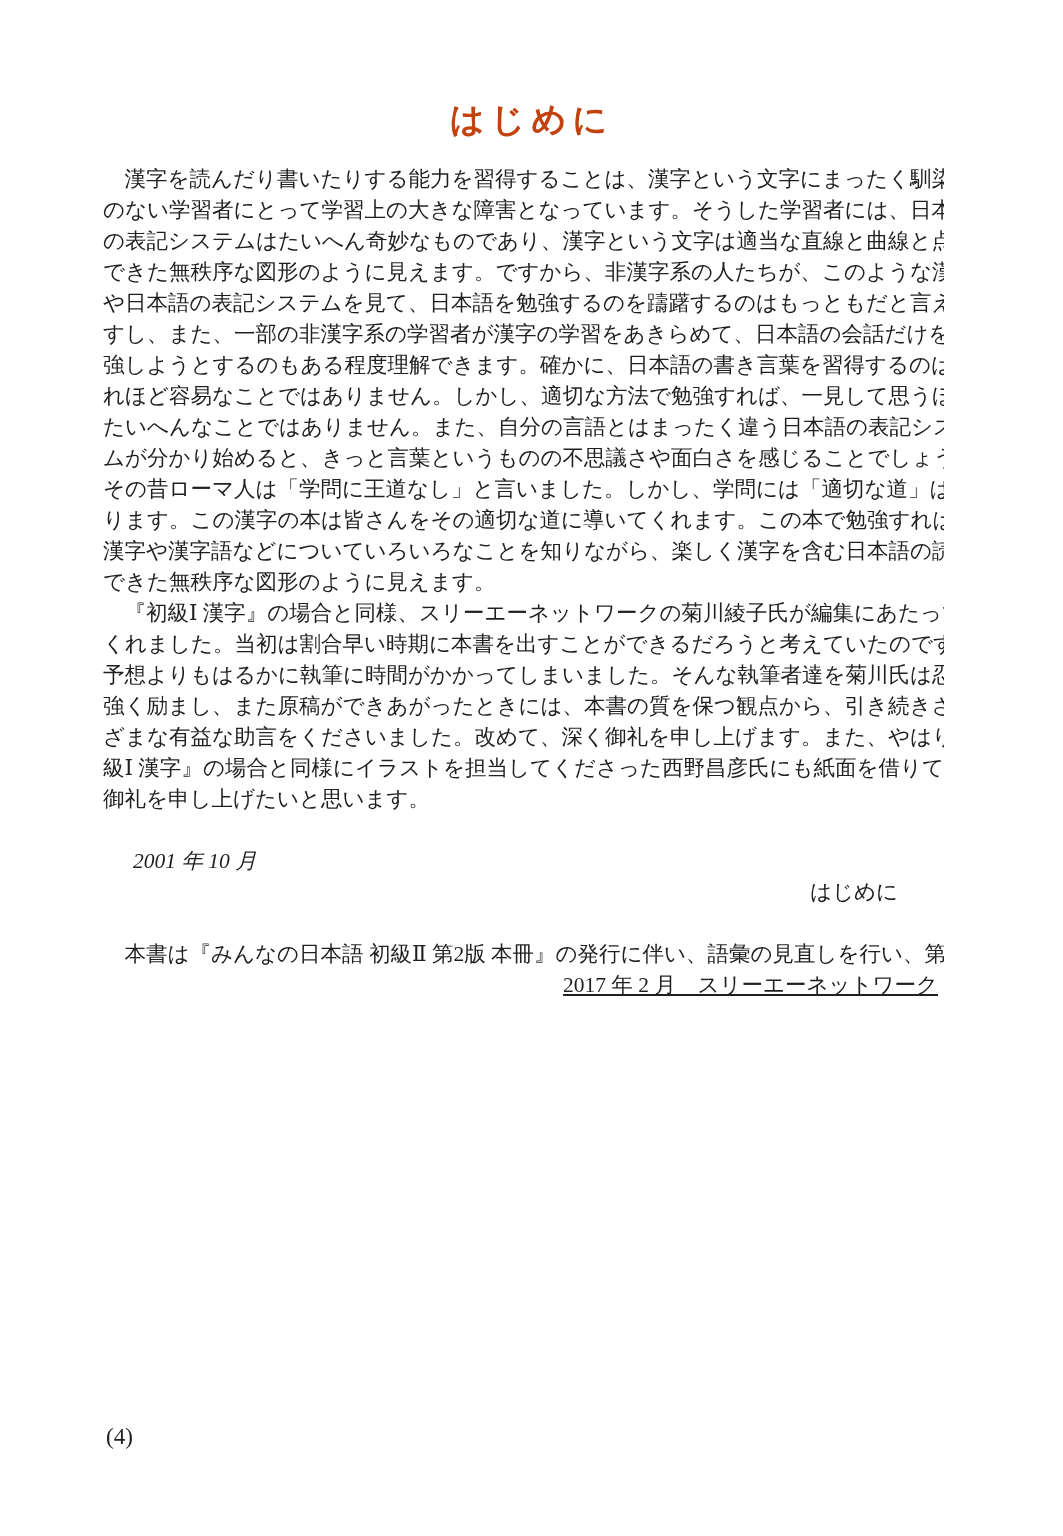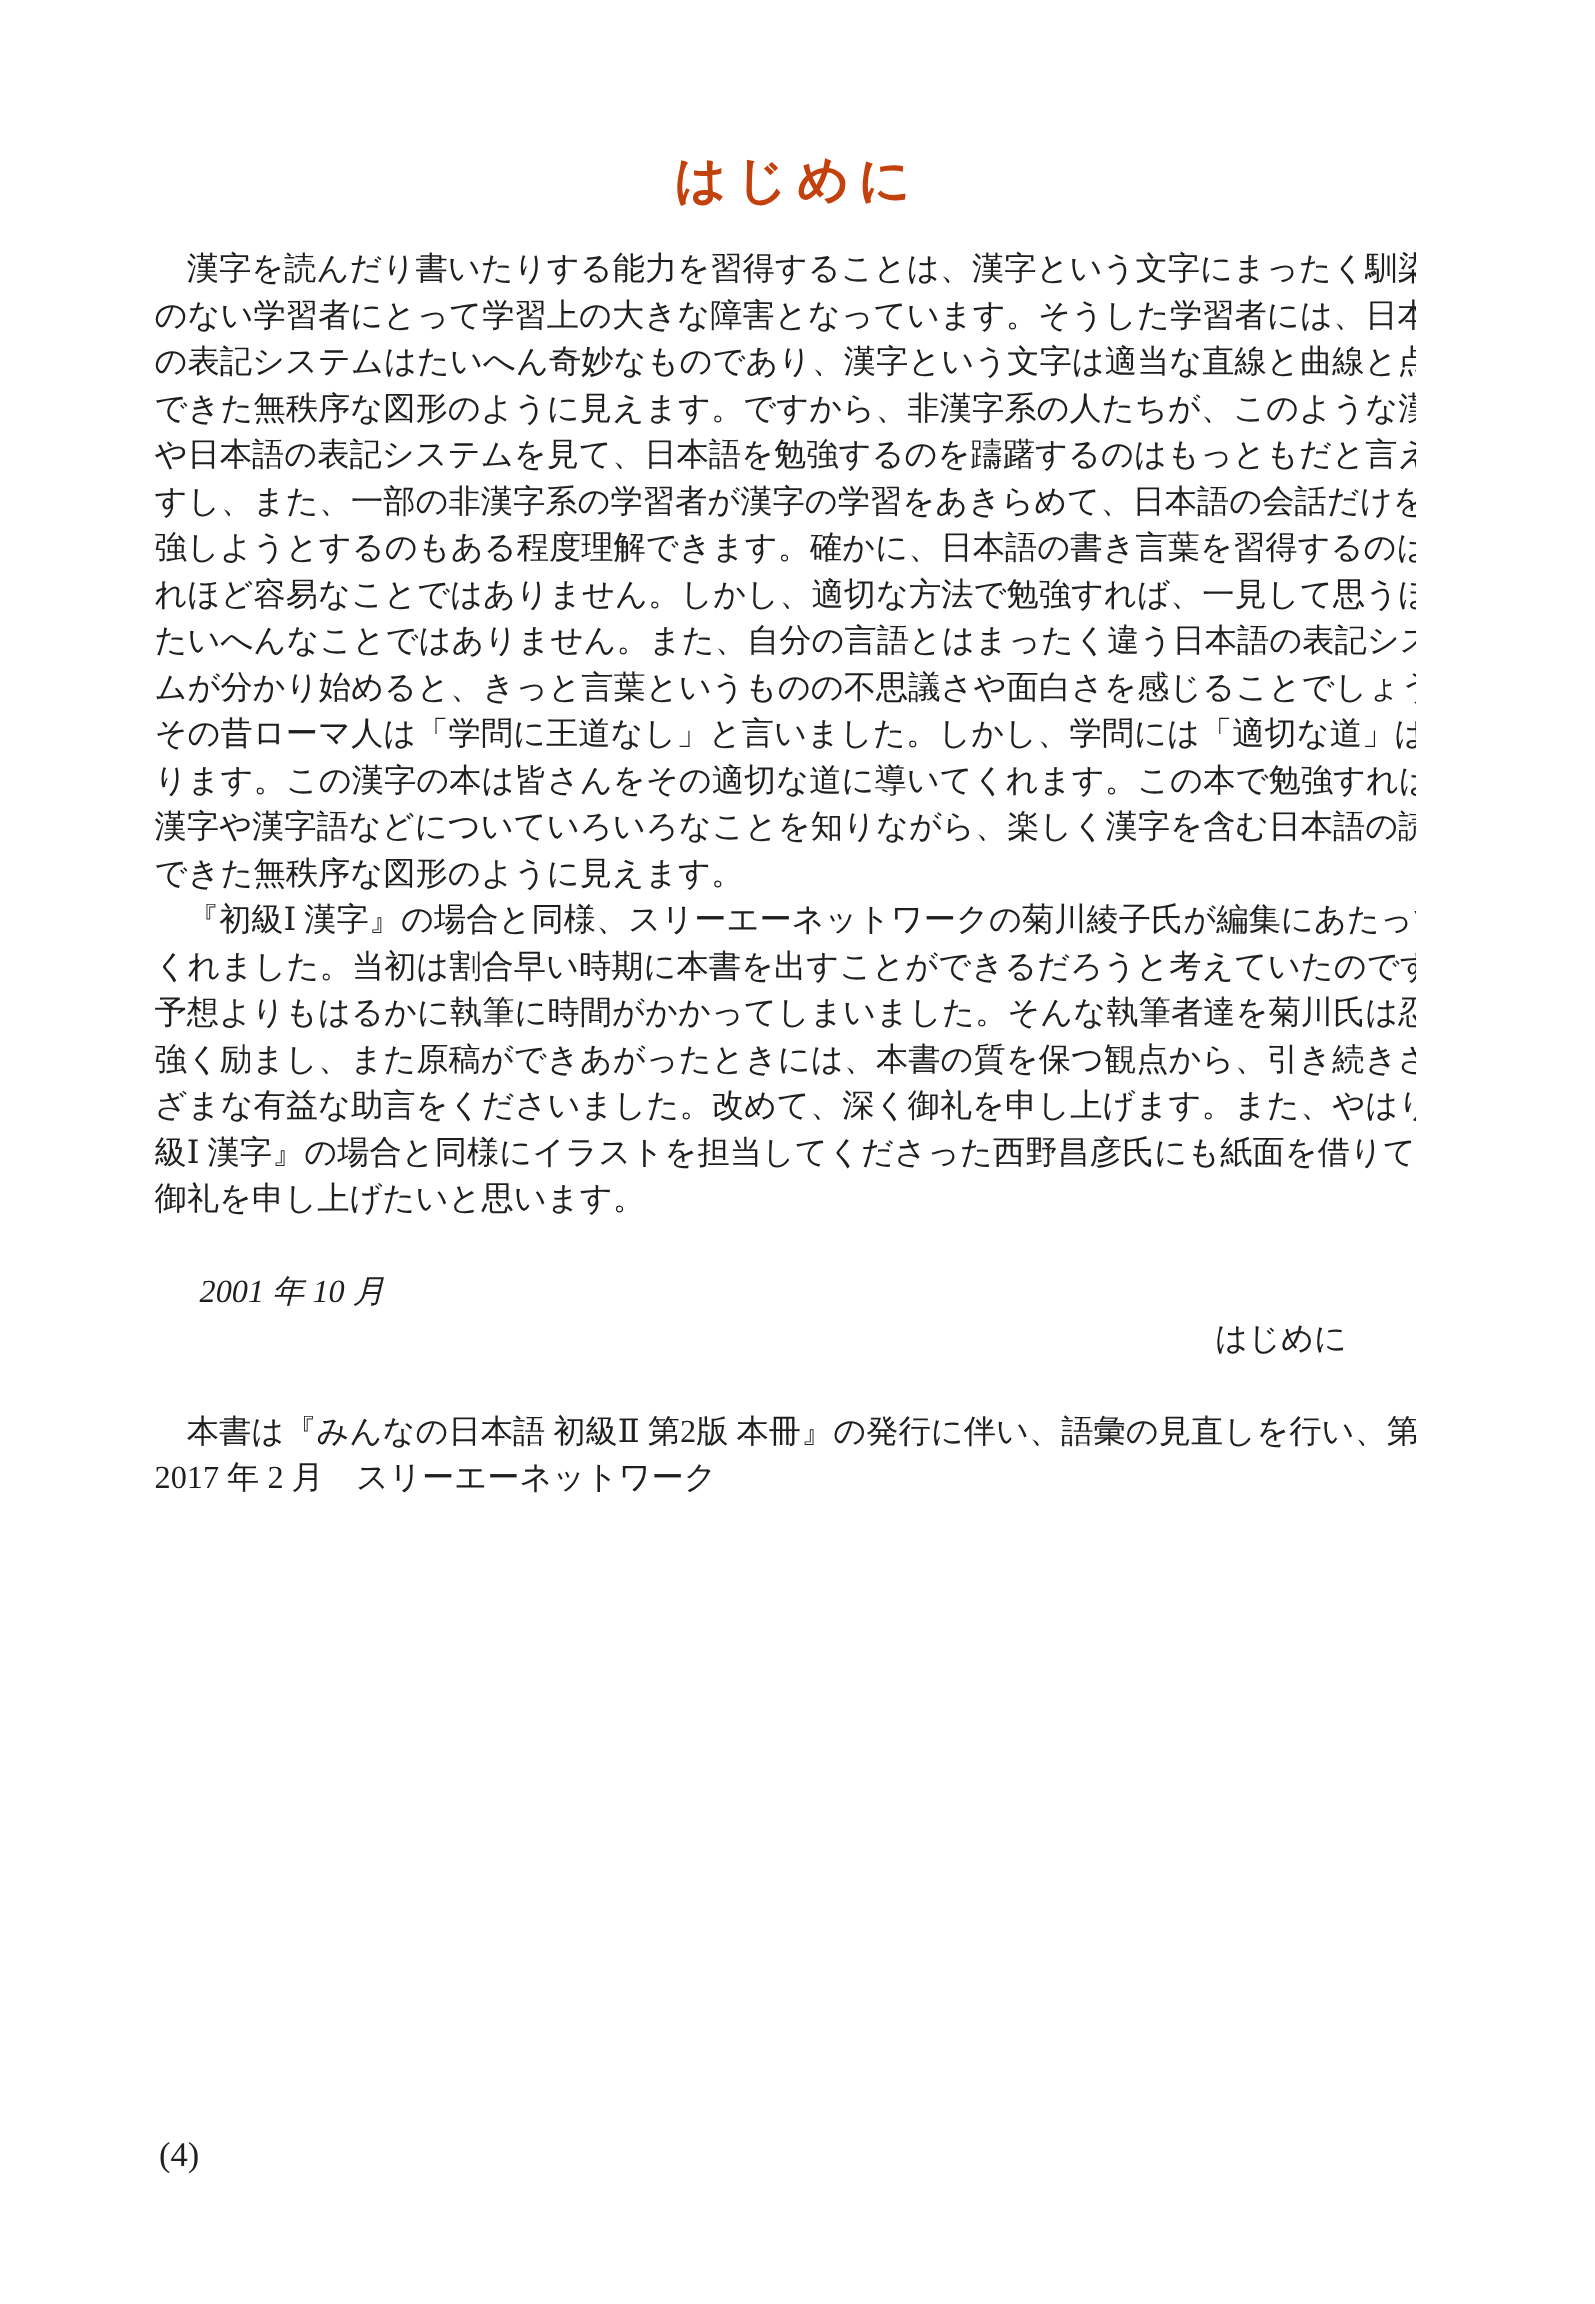--- a/index.html
+++ b/index.html
@@ -57,23 +57,24 @@
     font-style: italic;
   }
   .signature-line {
     height: 31px;
     text-align: right;
     padding-right: 46px;
     white-space: pre;
   }
   .postscript-date-line {
     height: 31px;
-    text-align: left;
+    text-align: right;
     padding-right: 6px;
     white-space: pre;
+    text-decoration: underline;
   }
   .page-number {
     position: absolute;
     left: 106px;
     top: 1424px;
     font-size: 23px;
     color: #1f1f1f;
   }
 </style>
 </head>

